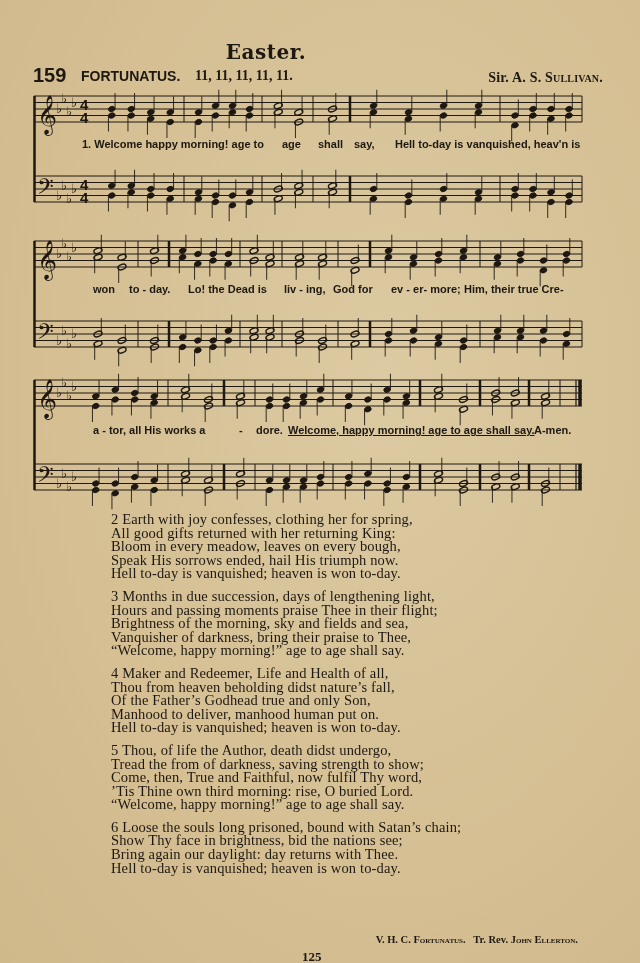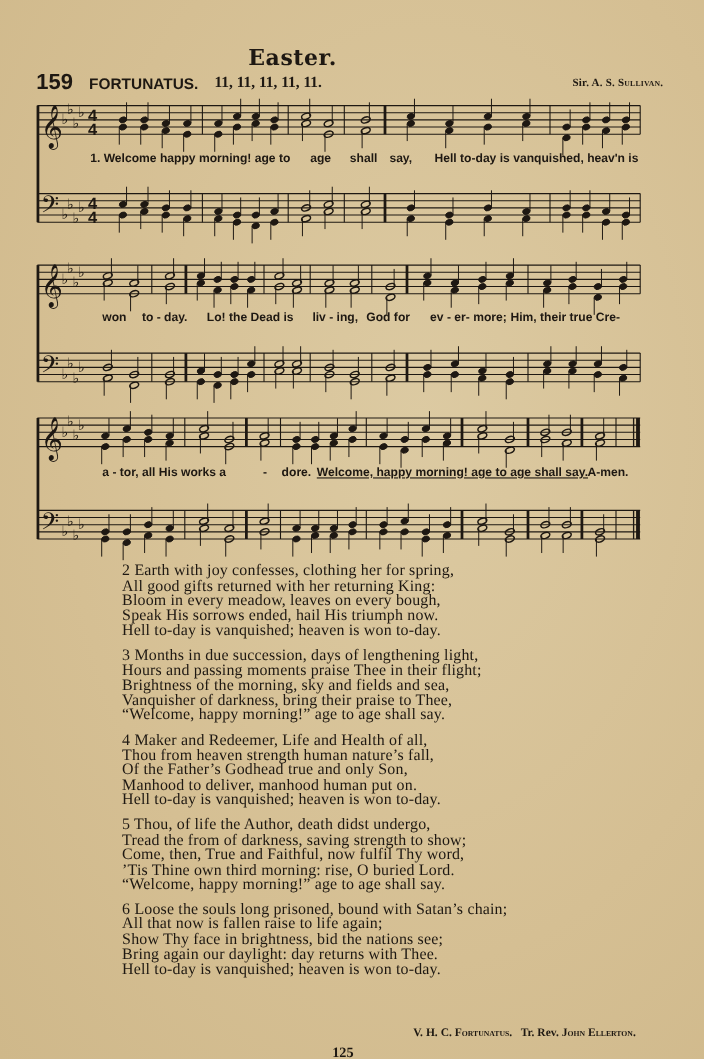--- a/index.html
+++ b/index.html
@@ -12,21 +12,21 @@
     position:relative;
   }
   .page-title {
     position:absolute; top:40px; left:0; width:532px; text-align:center;
     font-family:"DejaVu Serif", serif; font-weight:bold; font-size:20px; letter-spacing:0.5px;
   }
   .hymn-header { position:absolute; top:67px; left:33px; width:570px; height:22px; }
   .hymn-number { position:absolute; left:0; top:-3px; font-family:"Liberation Sans", sans-serif; font-weight:bold; font-size:20px; }
   .tune-name { position:absolute; left:48px; top:1px; font-family:"Liberation Sans", sans-serif; font-weight:bold; font-size:14px; }
   .meter { position:absolute; left:162px; top:1px; font-family:"Liberation Serif", serif; font-weight:bold; font-size:14px; }
-  .composer { position:absolute; right:0; top:3px; font-family:"Liberation Serif", serif; font-weight:bold; font-size:10px; letter-spacing:0.2px; }
+  .composer { position:absolute; right:0; top:3px; font-family:"Liberation Serif", serif; font-weight:bold; font-size:14px; letter-spacing:0.2px; }
   .composer .sc { font-variant:small-caps; }
 
   .system { position:absolute; left:34px; width:548px; }
   .system svg { position:absolute; left:0; top:0; overflow:visible; }
   .lyric-line {
     position:absolute; font-family:"Liberation Sans", sans-serif; font-weight:bold; font-size:11px;
     white-space:nowrap;
   }
 
   .verses { position:absolute; left:111px; top:513px; width:480px; }
@@ -691,35 +691,34 @@
   </div>
   <div class="verse">
     <div class="verse-line">3 Months in due succession, days of lengthening light,</div>
     <div class="verse-line">Hours and passing moments praise Thee in their flight;</div>
     <div class="verse-line">Brightness of the morning, sky and fields and sea,</div>
     <div class="verse-line">Vanquisher of darkness, bring their praise to Thee,</div>
     <div class="verse-line">“Welcome, happy morning!” age to age shall say.</div>
   </div>
   <div class="verse">
     <div class="verse-line">4 Maker and Redeemer, Life and Health of all,</div>
-    <div class="verse-line">Thou from heaven strength human nature’s fall,</div>
+    <div class="verse-line">Thou from heaven beholding didst nature’s fall,</div>
     <div class="verse-line">Of the Father’s Godhead true and only Son,</div>
     <div class="verse-line">Manhood to deliver, manhood human put on.</div>
     <div class="verse-line">Hell to-day is vanquished; heaven is won to-day.</div>
   </div>
   <div class="verse">
     <div class="verse-line">5 Thou, of life the Author, death didst undergo,</div>
     <div class="verse-line">Tread the from of darkness, saving strength to show;</div>
     <div class="verse-line">Come, then, True and Faithful, now fulfil Thy word,</div>
     <div class="verse-line">’Tis Thine own third morning: rise, O buried Lord.</div>
     <div class="verse-line">“Welcome, happy morning!” age to age shall say.</div>
   </div>
   <div class="verse">
     <div class="verse-line">6 Loose the souls long prisoned, bound with Satan’s chain;</div>
-    <div class="verse-line">All that now is fallen raise to life again;</div>
     <div class="verse-line">Show Thy face in brightness, bid the nations see;</div>
     <div class="verse-line">Bring again our daylight: day returns with Thee.</div>
     <div class="verse-line">Hell to-day is vanquished; heaven is won to-day.</div>
   </div>
 </div>
 
 <div class="attribution">
   <span class="sc">V. H. C. Fortunatus.</span>&nbsp;&nbsp;
   <span>Tr. Rev. </span><span class="sc">John Ellerton.</span>
 </div>

